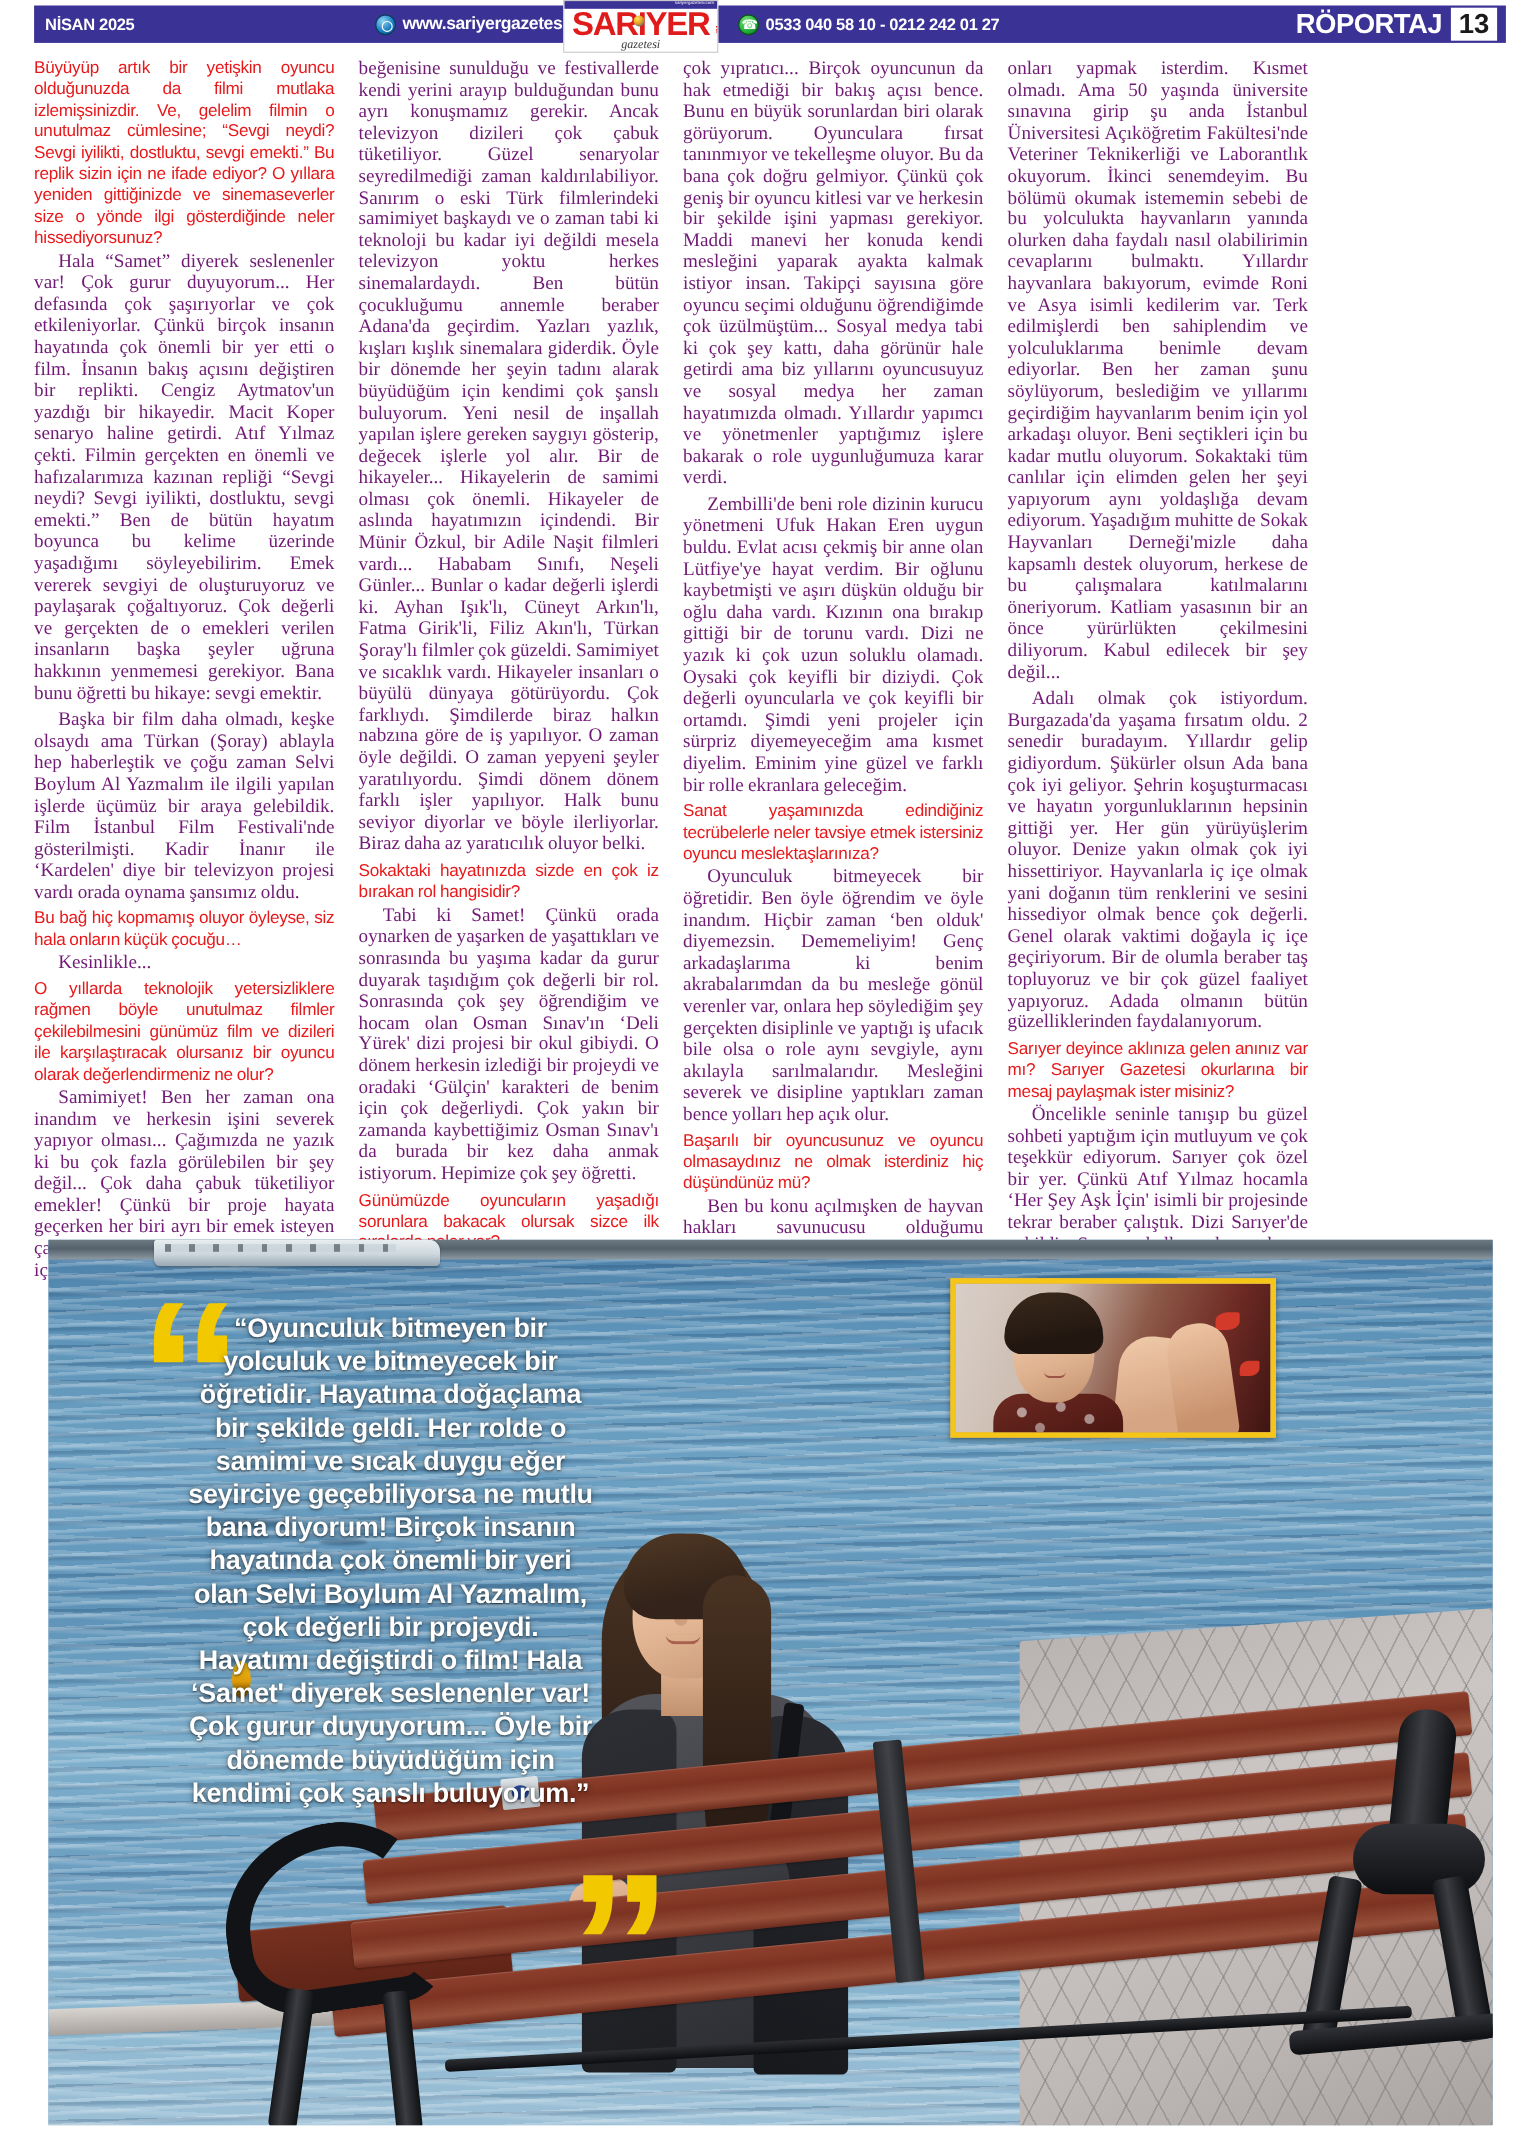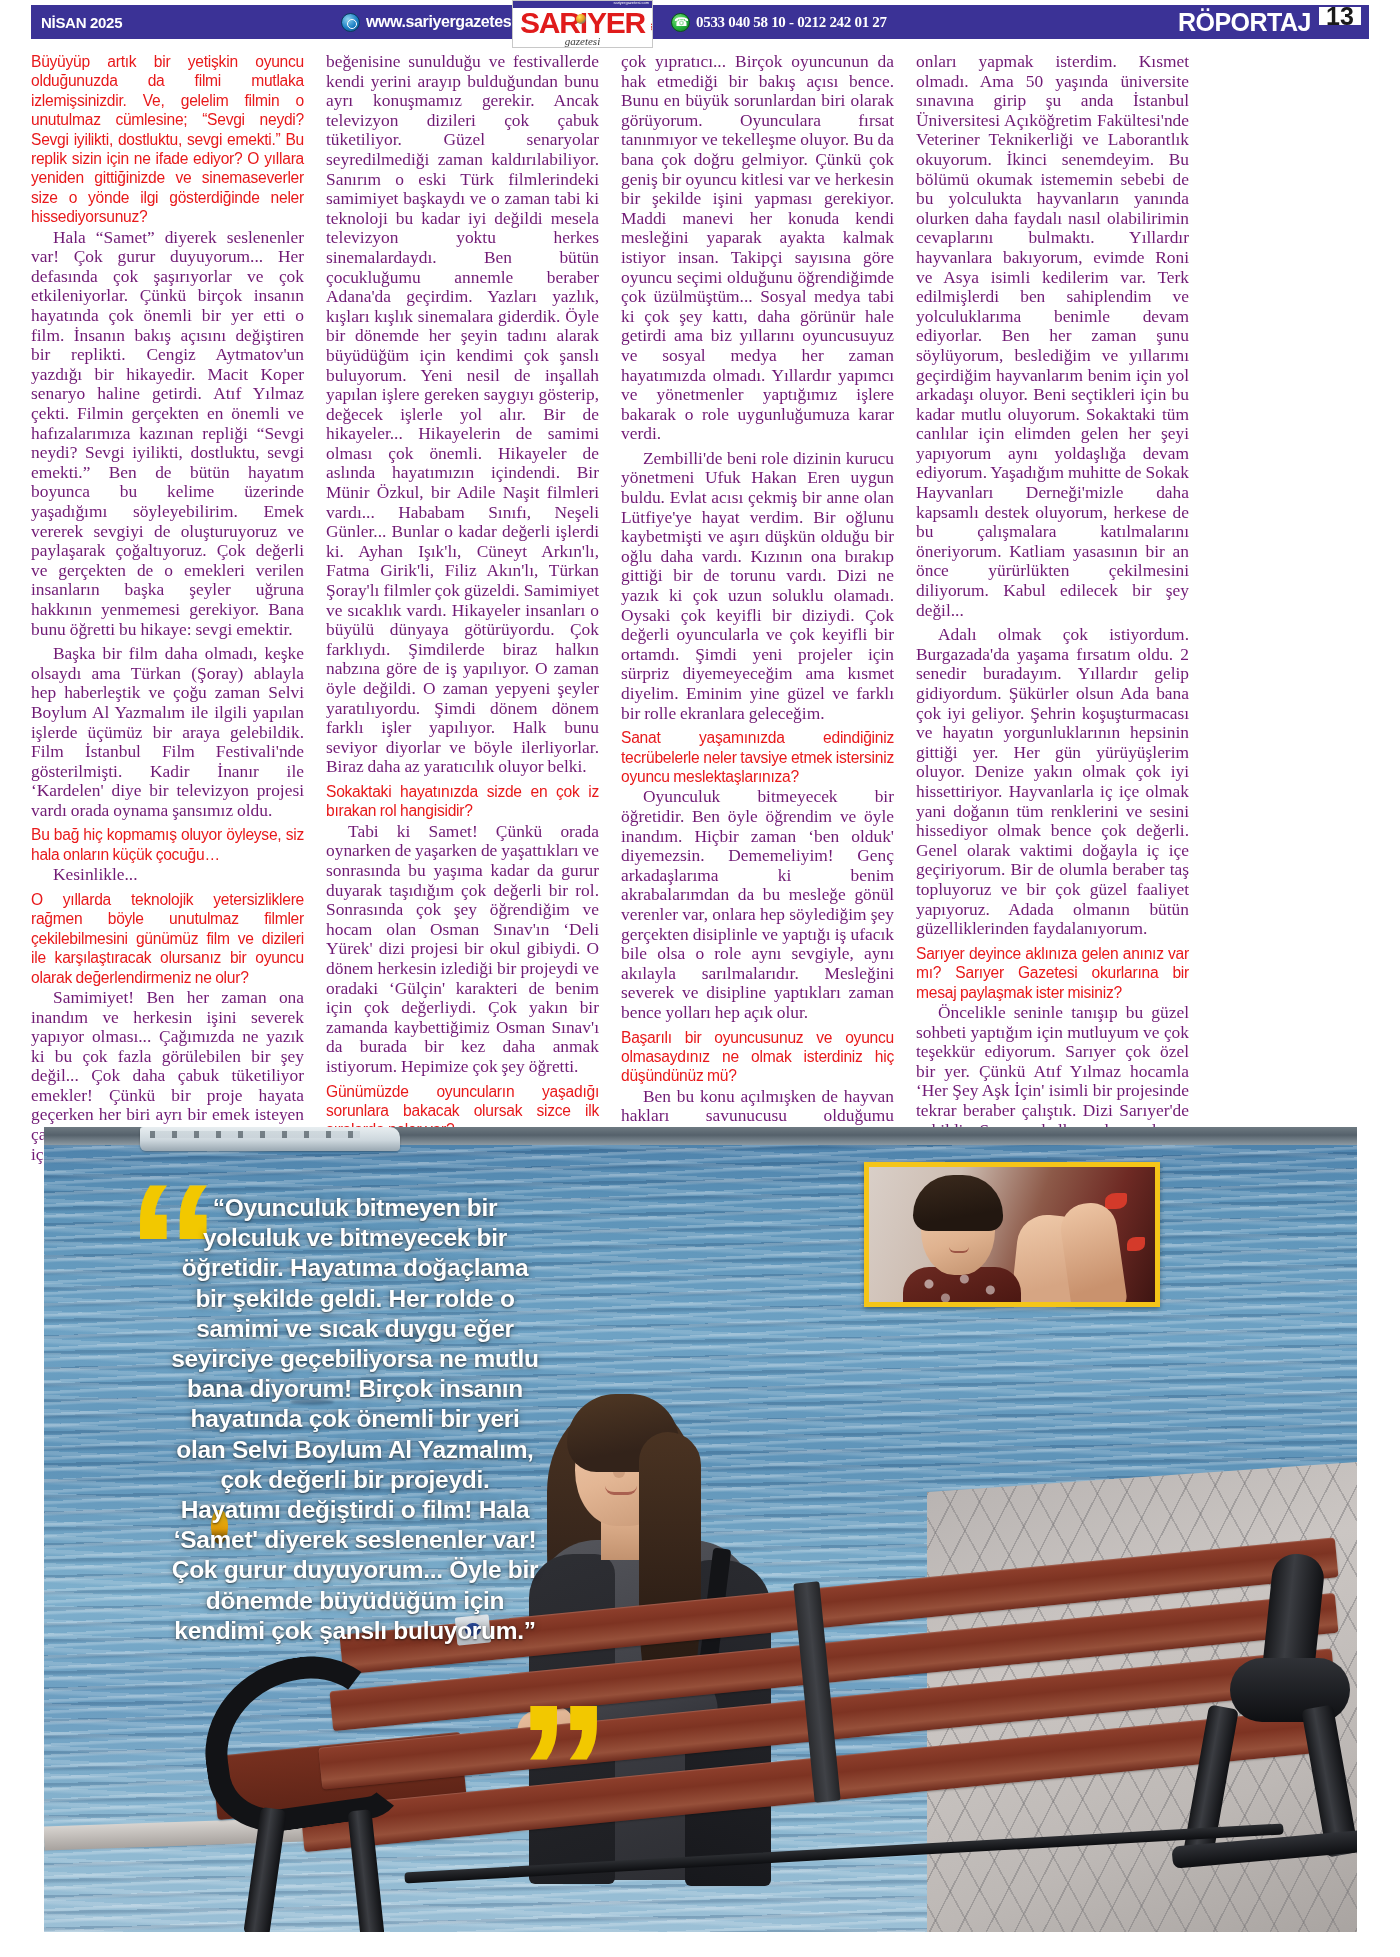--- a/index.html
+++ b/index.html
@@ -81,39 +81,39 @@
   }
   .mh-phone {
     position: absolute;
     left: 640px;
     display: flex;
     align-items: center;
     gap: 6px;
   }
   .mh-phone-text {
     color: #ffffff;
-    font-family: Liberation Serif, serif;
+    font-family: Liberation Sans, sans-serif;
     font-weight: bold;
     font-size: 15px;
     letter-spacing: -0.3px;
     white-space: nowrap;
   }
   .mh-section {
     position: absolute;
     right: 58px;
     color: #ffffff;
     font-family: "Liberation Sans", sans-serif;
     font-weight: bold;
     font-size: 25px;
     letter-spacing: -0.5px;
   }
   .mh-pageno {
     position: absolute;
     right: 8px; top: 2px;
-    width: 42px; height: 18px;
+    width: 42px; height: 30px;
     background: #ffffff;
     color: #1a1a1a;
     font-family: "Liberation Sans", sans-serif;
     font-weight: bold;
     font-size: 25px;
     display: flex;
     align-items: center;
     justify-content: center;
   }
 

